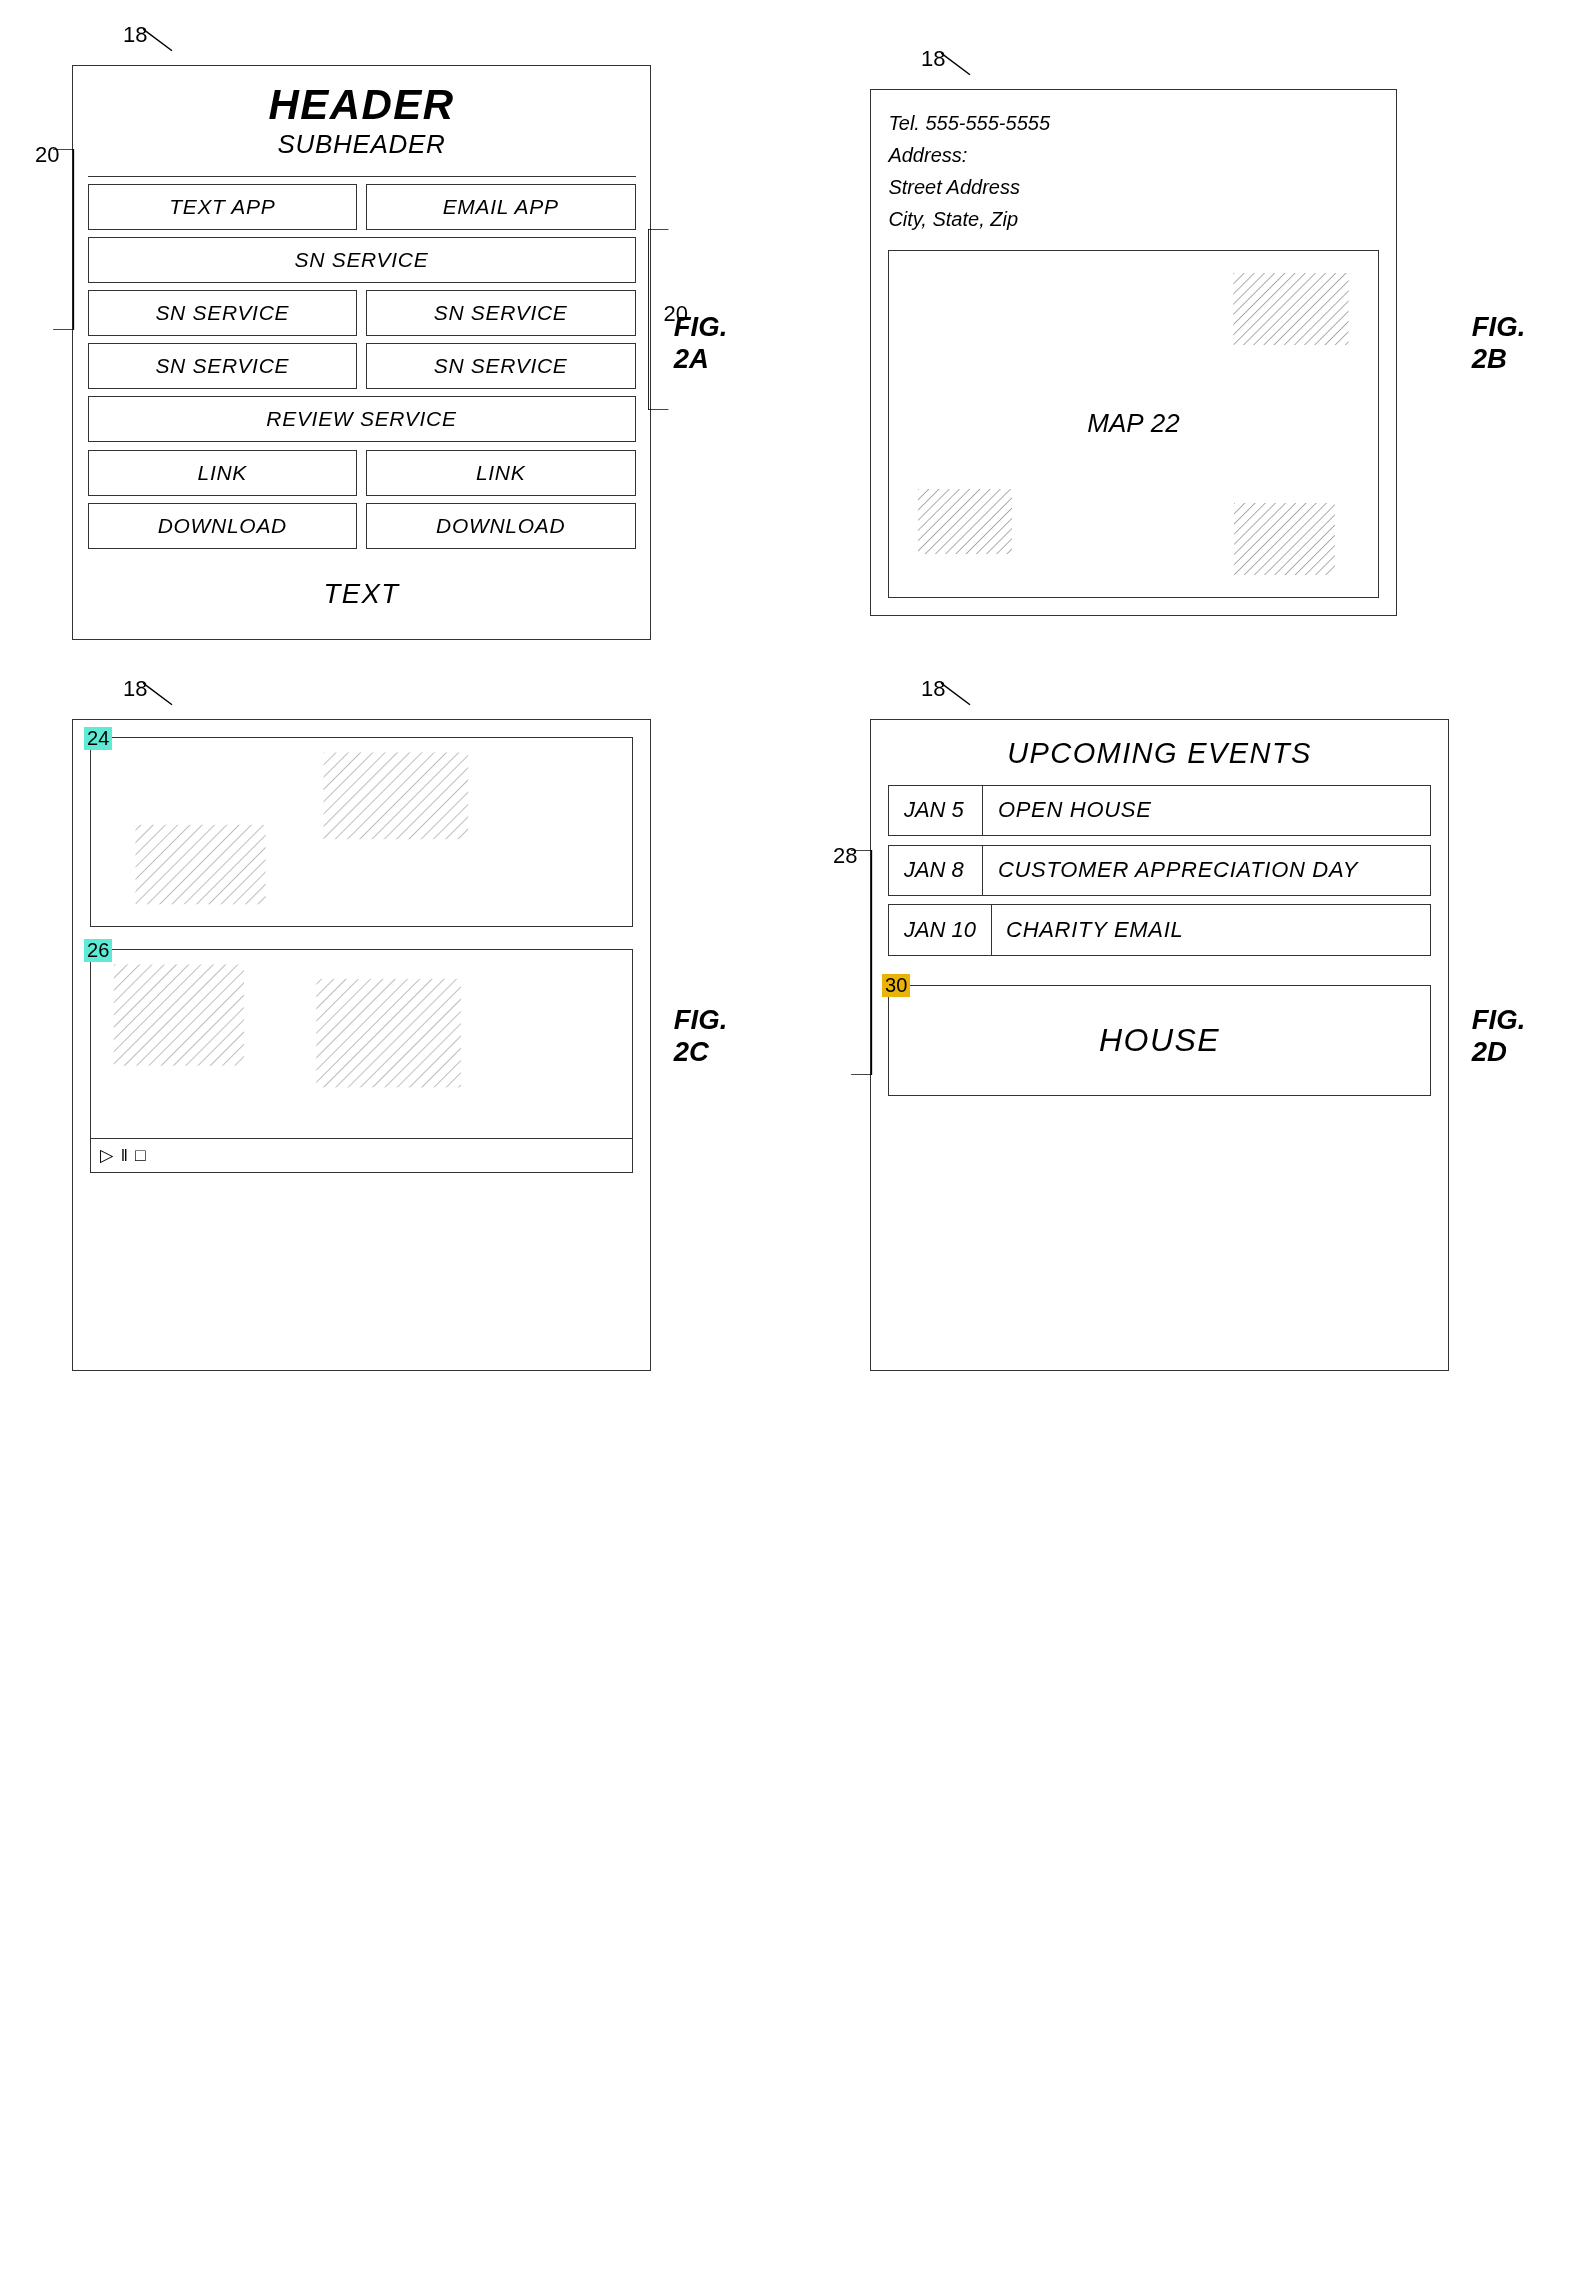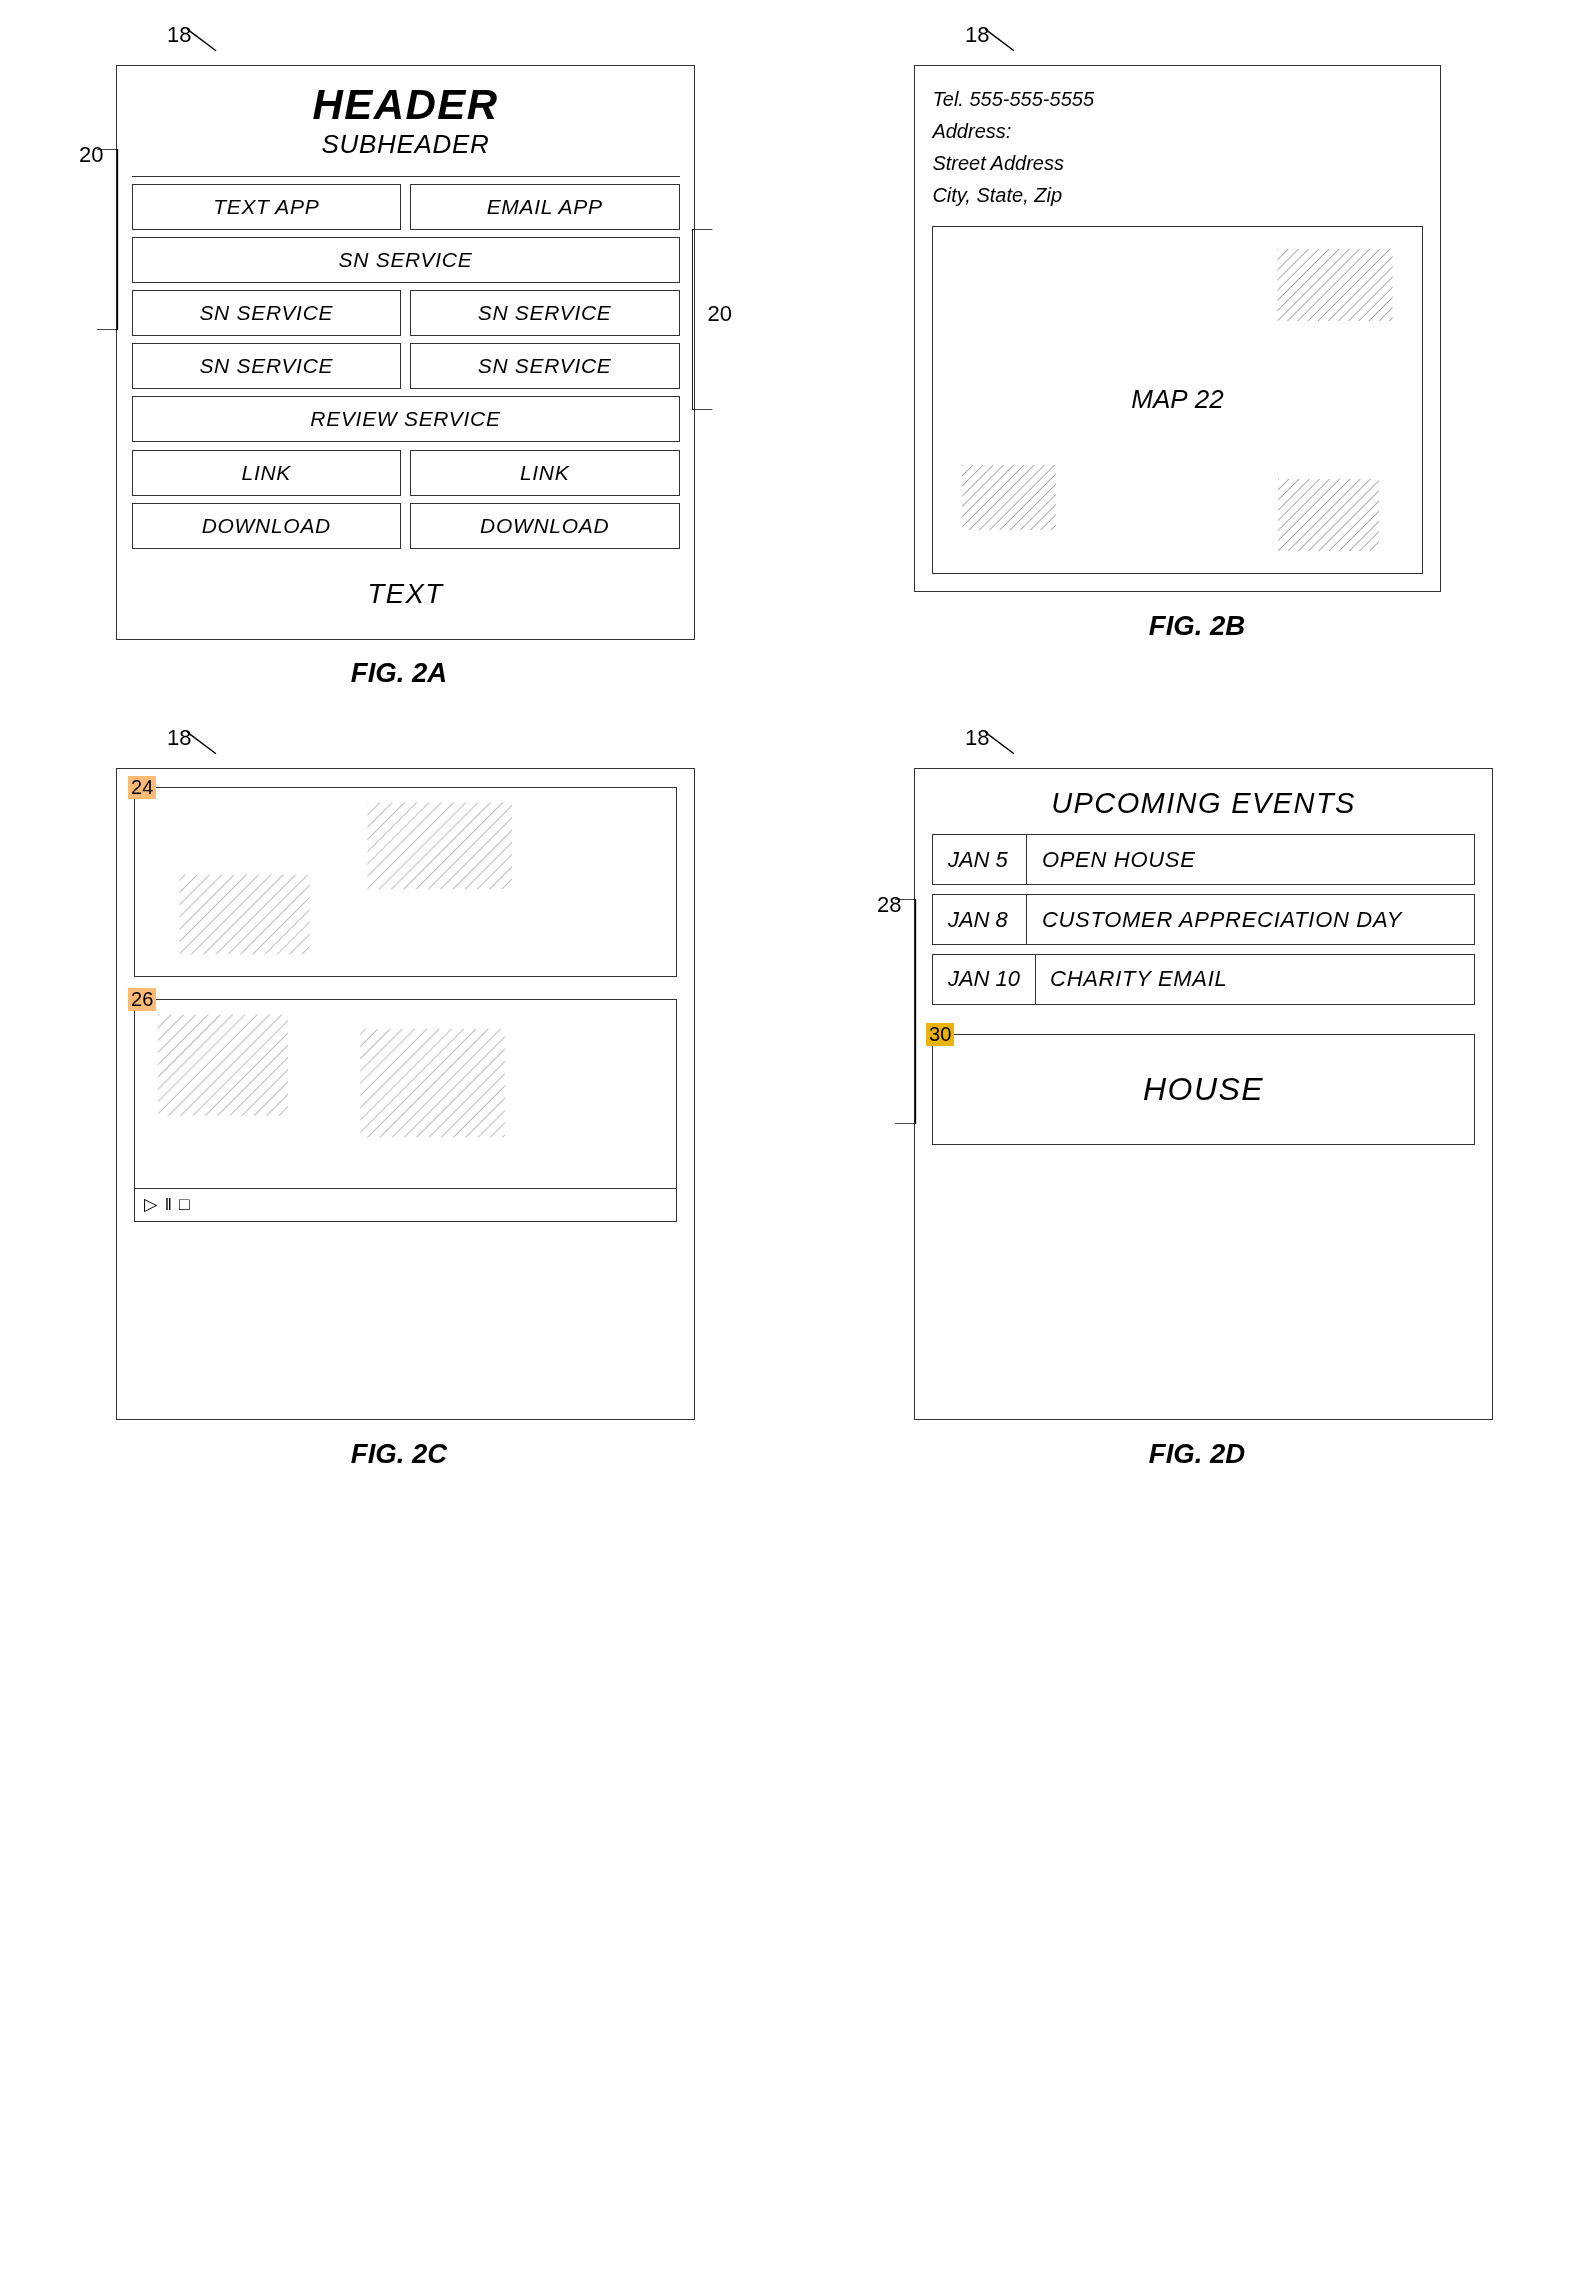--- a/index.html
+++ b/index.html
@@ -14,21 +14,21 @@
     .page-grid {
       display: grid;
       grid-template-columns: 1fr 1fr;
       grid-template-rows: auto auto;
       gap: 43px 58px;
       max-width: 1539px;
     }
 
     .figure-block {
       display: flex;
-      flex-direction: column;
+      flex-direction: row;
       align-items: center;
     }
 
     .figure-label {
       font-size: 27.5px;
       font-weight: bold;
       font-style: italic;
       margin-top: 17.4px;
       font-family: Arial, Helvetica, sans-serif;
     }
@@ -152,21 +152,21 @@
       border: 1.4px solid #333;
       margin-bottom: 22px;
       position: relative;
     }
 
     .media-ref {
       position: absolute;
       top: -11.6px;
       left: -7.2px;
       font-size: 20px;
-      background: #fdba74;
+      background: #5eead4;
       padding: 0 2.9px;
     }
 
     .media-image {
       width: 100%;
       height: 188px;
       position: relative;
       overflow: hidden;
     }
 

